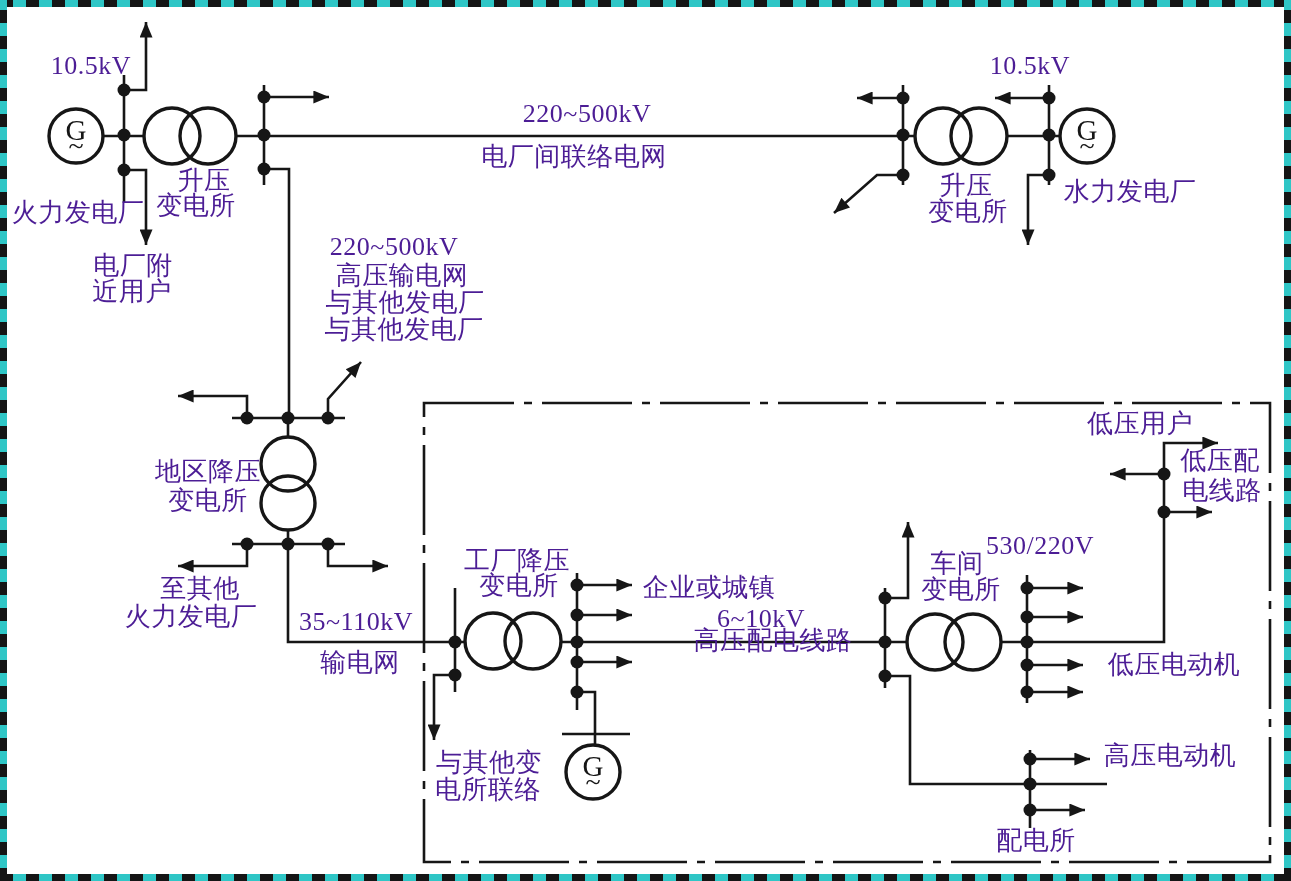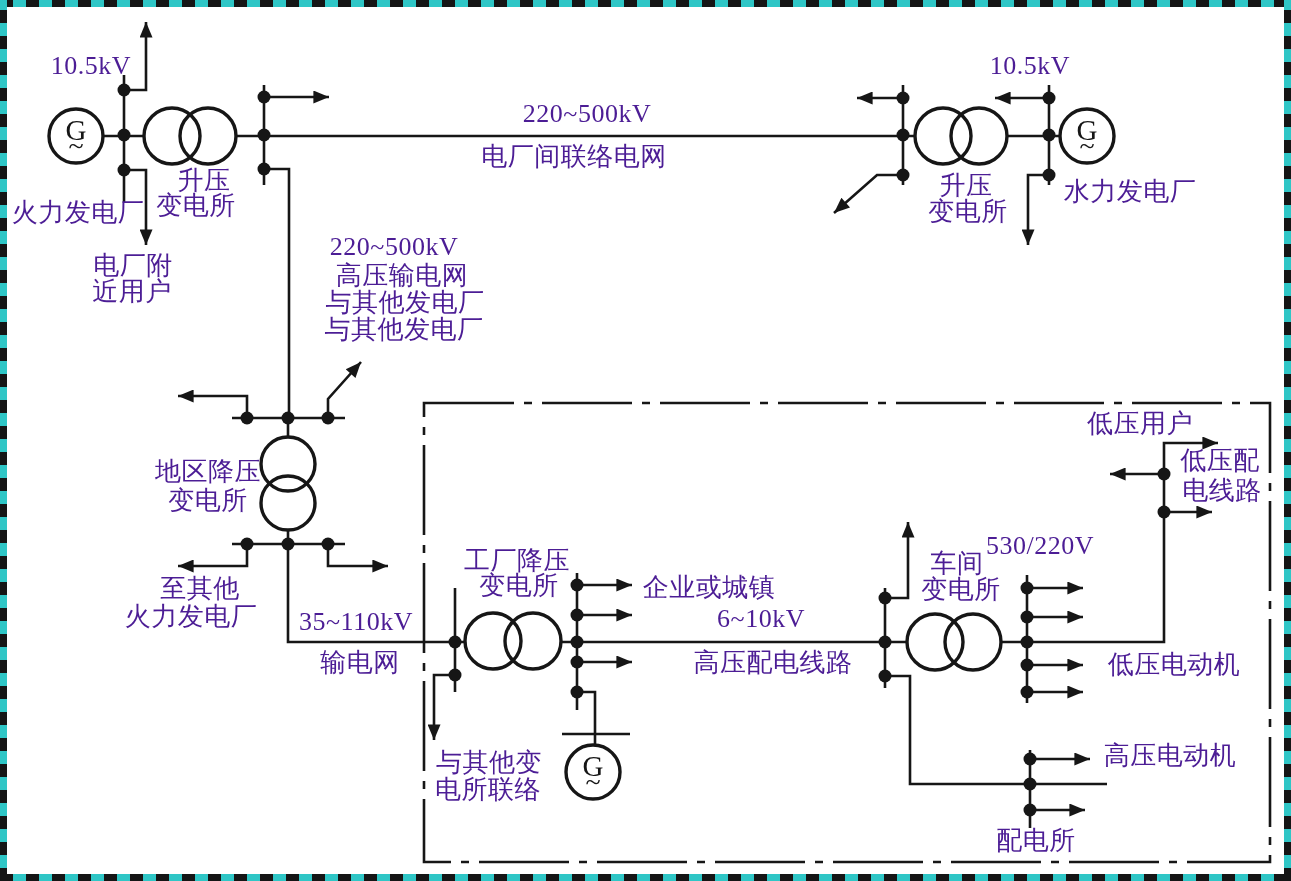--- a/index.html
+++ b/index.html
@@ -219,21 +219,21 @@
   <div class="lbl" style="left:208px;top:501px">变电所</div>
   <div class="lbl" style="left:200px;top:589px">至其他</div>
   <div class="lbl" style="left:191px;top:617px">火力发电厂</div>
   <div class="lbl" style="left:356px;top:622px">35~110kV</div>
   <div class="lbl" style="left:360px;top:663px">输电网</div>
 
   <div class="lbl" style="left:517px;top:561px">工厂降压</div>
   <div class="lbl" style="left:519px;top:586px">变电所</div>
   <div class="lbl" style="left:709px;top:588px">企业或城镇</div>
   <div class="lbl" style="left:761px;top:619px">6~10kV</div>
-  <div class="lbl" style="left:773px;top:663px">高压配电线路</div>
+  <div class="lbl" style="left:773px;top:641px">高压配电线路</div>
   <div class="lbl" style="left:489px;top:763px">与其他变</div>
   <div class="lbl" style="left:488px;top:790px">电所联络</div>
 
   <div class="lbl" style="left:957px;top:564px">车间</div>
   <div class="lbl" style="left:961px;top:590px">变电所</div>
   <div class="lbl" style="left:1040px;top:546px">530/220V</div>
   <div class="lbl" style="left:1140px;top:424px">低压用户</div>
   <div class="lbl" style="left:1220px;top:461px">低压配</div>
   <div class="lbl" style="left:1222px;top:491px">电线路</div>
   <div class="lbl" style="left:1174px;top:665px">低压电动机</div>

